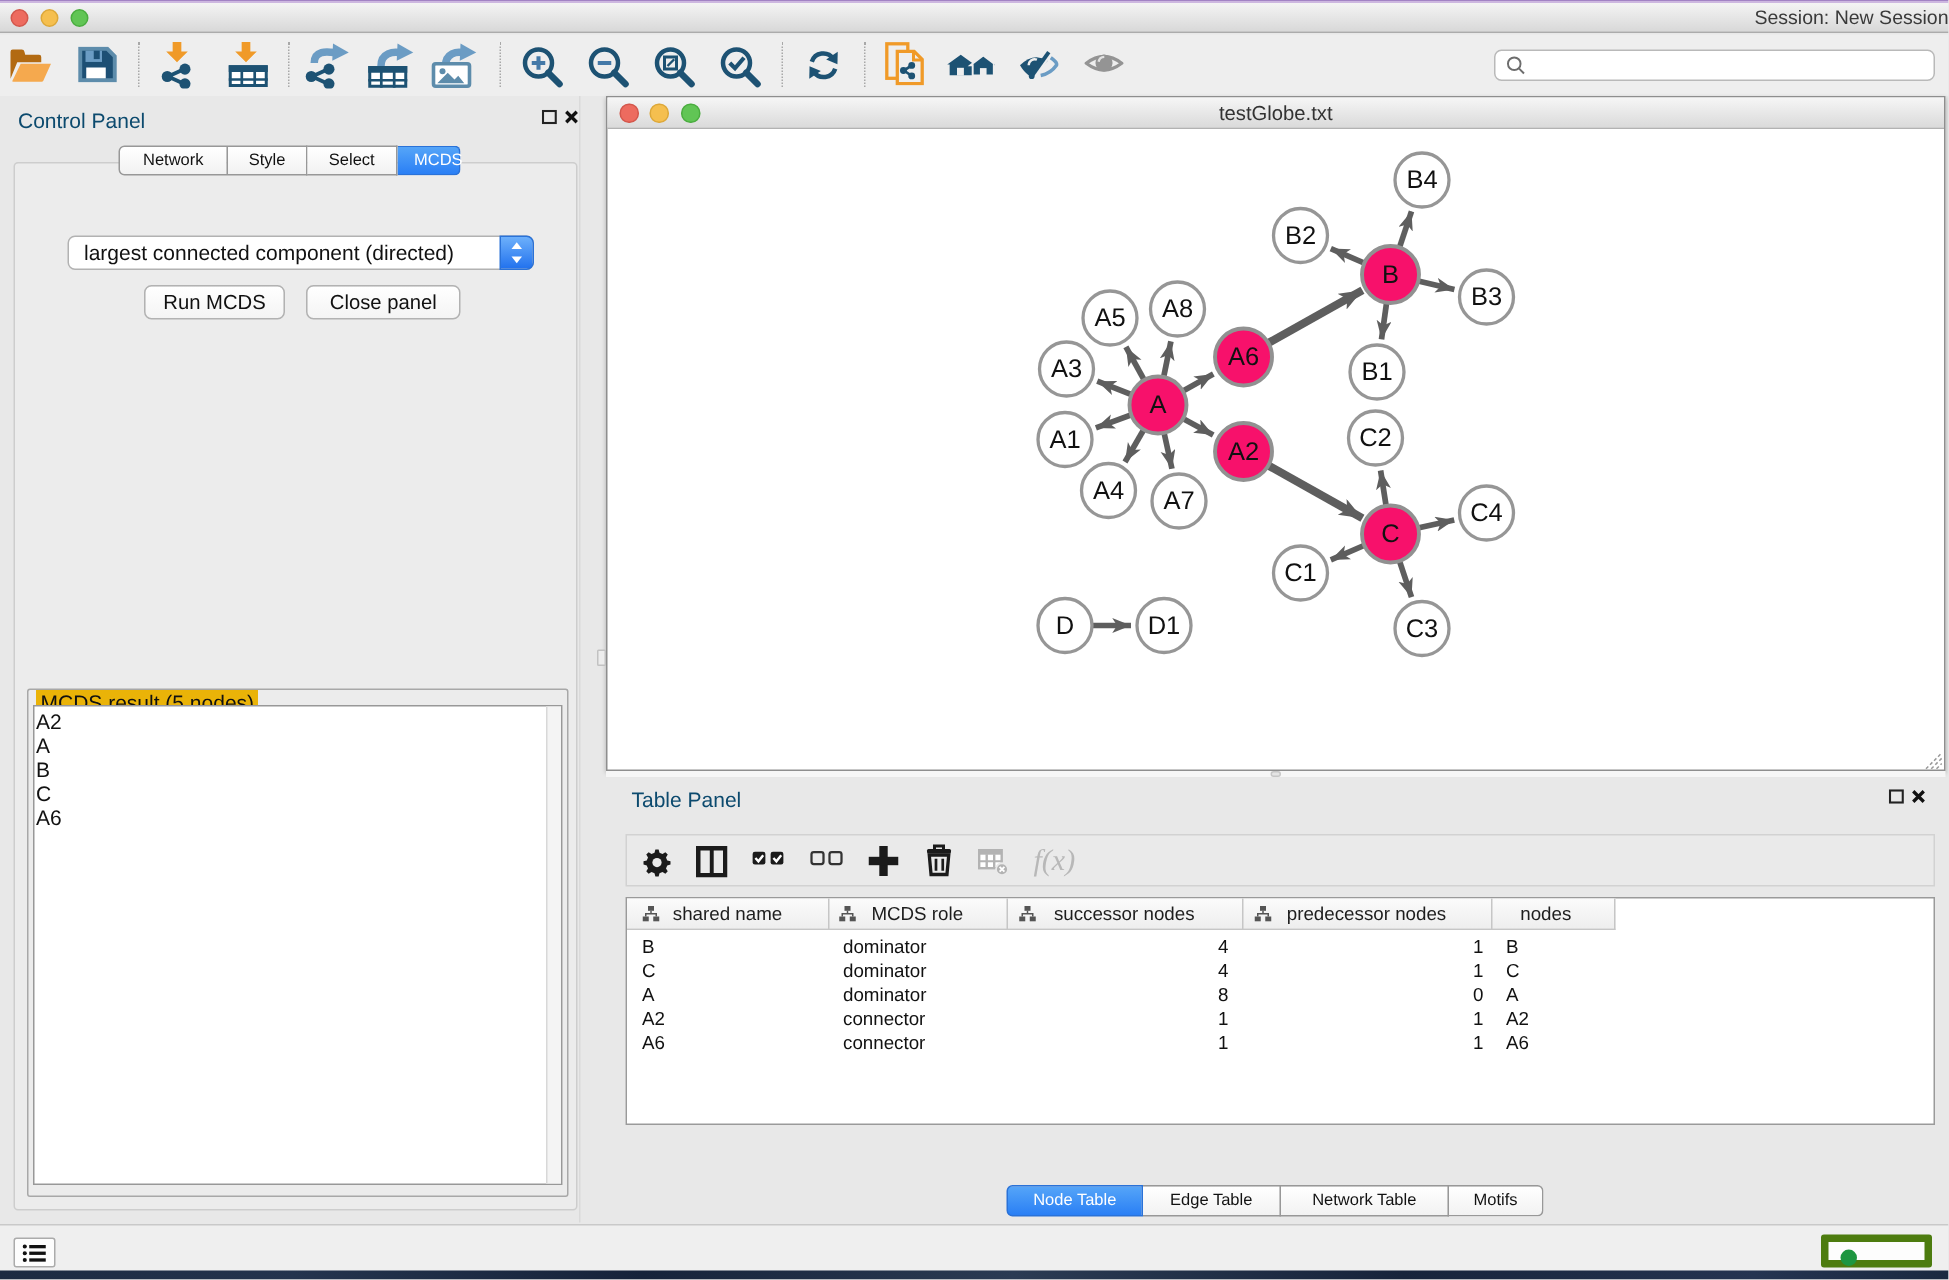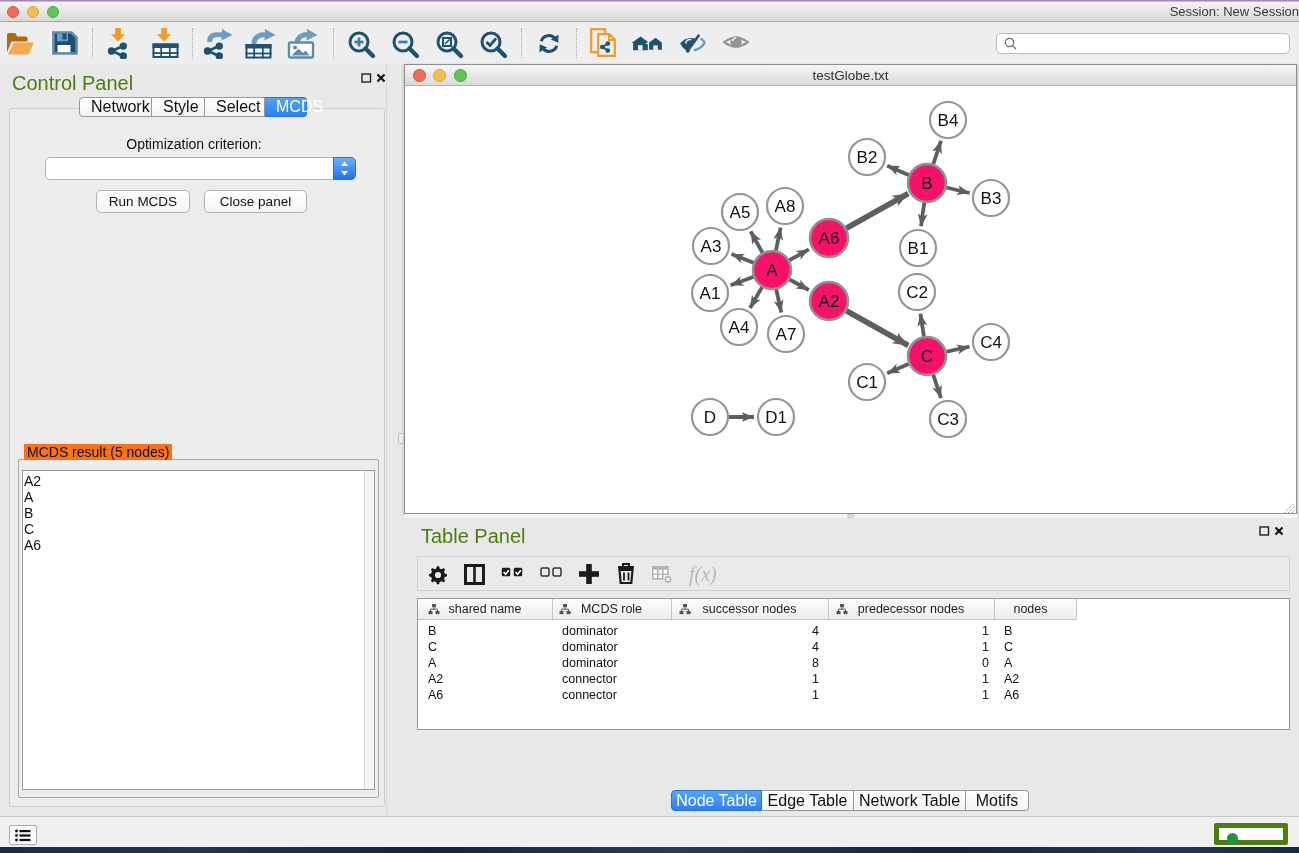--- a/index.html
+++ b/index.html
@@ -10,50 +10,50 @@
 .tl{position:absolute;border-radius:50%}
 #titlebar .tl{width:12px;height:12px;top:4px}
 #ttl{width:100%;text-align:right;font-size:13px;color:#3a3a3a;line-height:20px}
 
 #toolbar{left:0;top:23px;width:1299px;height:41px;background:#eeeeee}
 .sep{position:absolute;top:5px;height:30px;width:0;border-left:1px dotted #a8a8a8}
 .tbi{position:absolute;top:5px}
 #search{position:absolute;left:996px;top:10px;width:294px;height:21px;background:#fff;border:1px solid #b9b9b9;border-radius:5px}
 
 #cp{left:2px;top:64px;width:384px;height:751px}
-.pnlTitle{font-size:20px;color:#4d7c0f}
+.pnlTitle{font-size:14px;color:#0c4a6e}
 .tabs{position:absolute;display:flex;height:20px;z-index:3}
-.tab{border:1px solid #989898;border-left:none;background:linear-gradient(180deg,#ffffff,#f2f2f2);font-size:16px;color:#111;text-align:center;line-height:18px;padding:0 11px}
+.tab{border:1px solid #989898;border-left:none;background:linear-gradient(180deg,#ffffff,#f2f2f2);font-size:11px;color:#111;text-align:center;line-height:18px;padding:0 11px}
 .tab.first{border-left:1px solid #989898;border-radius:4px 0 0 4px}
 .tab.last{border-radius:0 4px 4px 0}
 .tab.sel{background:linear-gradient(180deg,#55a5f8,#2a7ff5);color:#fff;border-color:#2a72d8}
 #cpbox{left:7px;top:44px;width:376px;height:699px;background:#ececec;border:1px solid #cdcdcd;border-radius:3px}
 #optlab{left:0;top:72px;width:384px;text-align:center;font-size:14px;color:#111}
 #combo{left:43px;top:93px;width:311px;height:23px;background:#fff;border:1px solid #b2b2b2;border-radius:5px}
 #combo .txt{position:absolute;left:10px;top:0;line-height:21px;font-size:14px;color:#111}
 #combo .cap{position:absolute;right:-1px;top:-1px;width:23px;height:23px;border-radius:0 5px 5px 0;background:linear-gradient(180deg,#6db0fb,#2272ee);border:1px solid #2a72d8}
 .btn{position:absolute;height:23px;background:linear-gradient(180deg,#ffffff,#f4f4f4);border:1px solid #b2b2b2;border-radius:5px;font-size:13.5px;color:#111;text-align:center;line-height:21px}
 #grp{left:16px;top:395px;width:361px;height:339px;border:1px solid #a8a8a8;border-radius:2px}
-#grplab{left:22px;top:380px;font-size:14px;color:#111;background:#f97316;padding:0 3px}
+#grplab{left:22px;top:396px;font-size:14px;color:#111;background:#eab308;padding:0 3px}
 #mlist{left:20px;top:406px;width:353px;height:320px;background:#fff;border:1px solid #989898;font-size:14px;color:#111;line-height:16px;padding:2px 0 0 1px}
 #mscroll{left:362px;top:407px;width:10px;height:318px;background:#f4f4f4;border-left:1px solid #d8d8d8}
 
 #nw{left:404px;top:64px;width:893px;height:450px;background:#fff;border:1px solid #8e8e8e;box-shadow:0 1px 3px rgba(0,0,0,.25)}
 #nwtb{position:absolute;left:0;top:0;width:100%;height:21px;background:linear-gradient(180deg,#f6f6f6,#dadada);border-bottom:1px solid #b2b2b2}
 #nwtb .tl{width:12.5px;height:12.5px;top:4px}
 #nwttl{width:100%;text-align:center;font-size:13.5px;color:#323232;line-height:21px}
 .grip{position:absolute;right:1px;bottom:1px;width:12px;height:12px}
 
 .e{stroke:#5e5e5e;stroke-width:3.8}
 .et{stroke:#5e5e5e;stroke-width:5.5}
 .nl{font-size:17px;fill:#111;text-anchor:middle;font-family:"Liberation Sans",sans-serif}
 
 #tp{left:404px;top:518px;width:893px;height:297px}
 #tptools{left:417px;top:556px;width:873px;height:35px;background:#eaeaea;border:1px solid #d2d2d2}
-#tbl{left:417px;top:598px;width:873px;height:132px;background:#fff;border:1px solid #9a9a9a}
+#tbl{left:417px;top:598px;width:873px;height:152px;background:#fff;border:1px solid #9a9a9a}
 #thead{position:absolute;left:0;top:0;width:659px;height:21px;background:linear-gradient(180deg,#fbfbfb,#eeeeee);border-bottom:1px solid #c6c6c6}
 .hsep{position:absolute;top:0;height:21px;width:0;border-left:1px solid #c6c6c6}
 .hlab{position:absolute;top:0;font-size:12.5px;color:#1d1d1d;line-height:20px;text-align:center}
 .cell{position:absolute;font-size:12.5px;color:#111;line-height:16px}
 .tabs2{position:absolute;display:flex;height:21px}
 .tabs2 .tab{padding:0}
 
 #status{left:0;top:816px;width:1299px;height:31px;background:#efefef;border-top:1px solid #c9c9c9}
 #lbtn{position:absolute;left:9px;top:8px;width:28px;height:20px;background:#fdfdfd;border:1px solid #ababab;border-radius:2px}
 #membtn{position:absolute;left:1214px;top:6px;width:74px;height:22px;background:#fdfdfd;border:5px solid #4d7c0f;border-radius:2px;font-size:12px;color:#111;line-height:20px}
@@ -196,22 +196,22 @@
       <rect x="1" y="1" width="8.5" height="8" fill="none" stroke="#222" stroke-width="1.4"></rect>
       <path d="M16.5 1.5 L23.5 8.5 M23.5 1.5 L16.5 8.5" stroke="#111" stroke-width="2.2"></path>
     </svg>
   <div class="tabs" style="left:77px;top:33px">
     <div class="tab first" style="width:73px">Network</div>
     <div class="tab" style="width:53px">Style</div>
     <div class="tab" style="width:60px">Select</div>
     <div class="tab sel last" style="width:42px">MCDS</div>
   </div>
   <div class="abs" id="cpbox"></div>
-  <div class="abs" id="optlab">Optimization criterion:</div>
   <div class="abs" id="combo">
+      <span class="txt">largest connected component (directed)</span>
     <div class="cap"><svg width="21" height="21" viewBox="0 0 21 21">
           <path d="M10.5 3.5 L14 8 H7 Z" fill="#fff"></path>
           <path d="M10.5 17.5 L14 13 H7 Z" fill="#fff"></path>
         </svg></div>
   </div>
   <div class="btn" style="left:94px;top:126px;width:94px">Run MCDS</div>
   <div class="btn" style="left:202px;top:126px;width:103px">Close panel</div>
   <div class="abs" id="grp"></div>
   <div class="abs" id="grplab">MCDS result (5 nodes)</div>
   <div class="abs" id="mlist">A2<br>A<br>B<br>C<br>A6</div>

